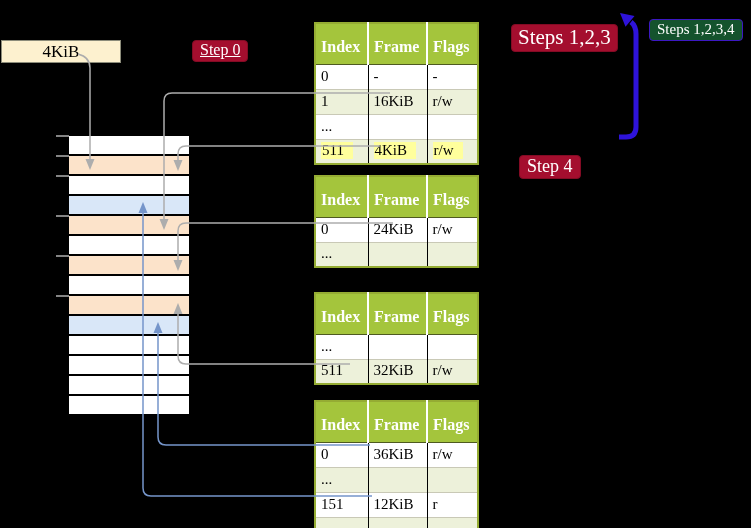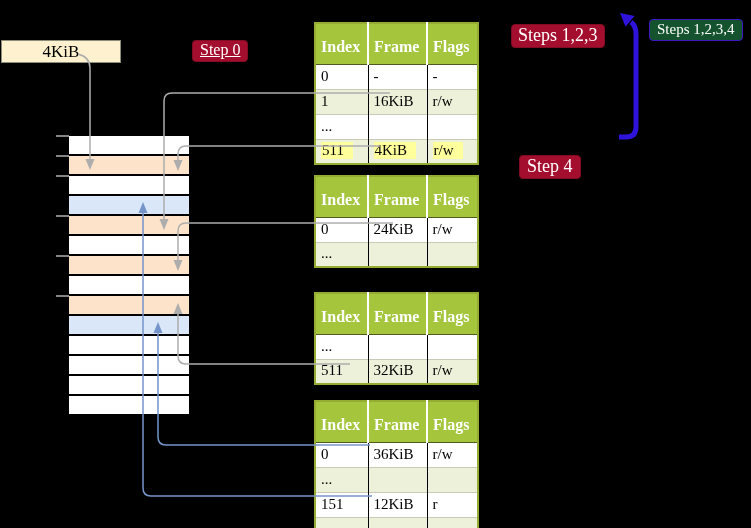--- a/index.html
+++ b/index.html
@@ -16,21 +16,21 @@
 
   
   #framelabel{position:absolute;left:1px;top:40px;width:118px;height:21px;background:#fdf1cf;
               border:1px solid #8c8c7a;color:#000;font-size:17px;text-align:center;line-height:21px;}
 
   
   .badge{position:absolute;color:#fff;border-radius:4px;white-space:nowrap;}
   .badge.red{background:#a40e2e;border:1px solid #830b24;}
   .badge.blue{background:#14532d;border:1px solid #3c18c2;}
   #step0{left:192px;top:40px;font-size:16px;padding:0 7px 2px 7px;text-decoration:underline;}
-  #steps123{left:511px;top:24px;font-size:18px;padding:0 6px 1px 6px;}
+  #steps123{left:511px;top:24px;font-size:21px;padding:0 6px 1px 6px;}
   #steps1234{left:649px;top:19px;font-size:15px;padding:1px 7px 2px 7px;}
   #step4{left:519px;top:155px;font-size:18px;padding:0 7px 1px 7px;}
 
   
   table.ptable{position:absolute;left:314px;width:163px;border-collapse:collapse;table-layout:fixed;
                border:2px solid #95ac33;font-size:15px;color:#000;}
   table.ptable th{background:#a4c53c;color:#fff;font-weight:bold;text-align:left;height:41px;
                   box-sizing:border-box;padding:8px 0 2px 5px;border-right:2px solid #fff;
                   border-bottom:1px solid #4e5a20;font-size:16px;}
   table.ptable th:last-child{border-right:none;}

